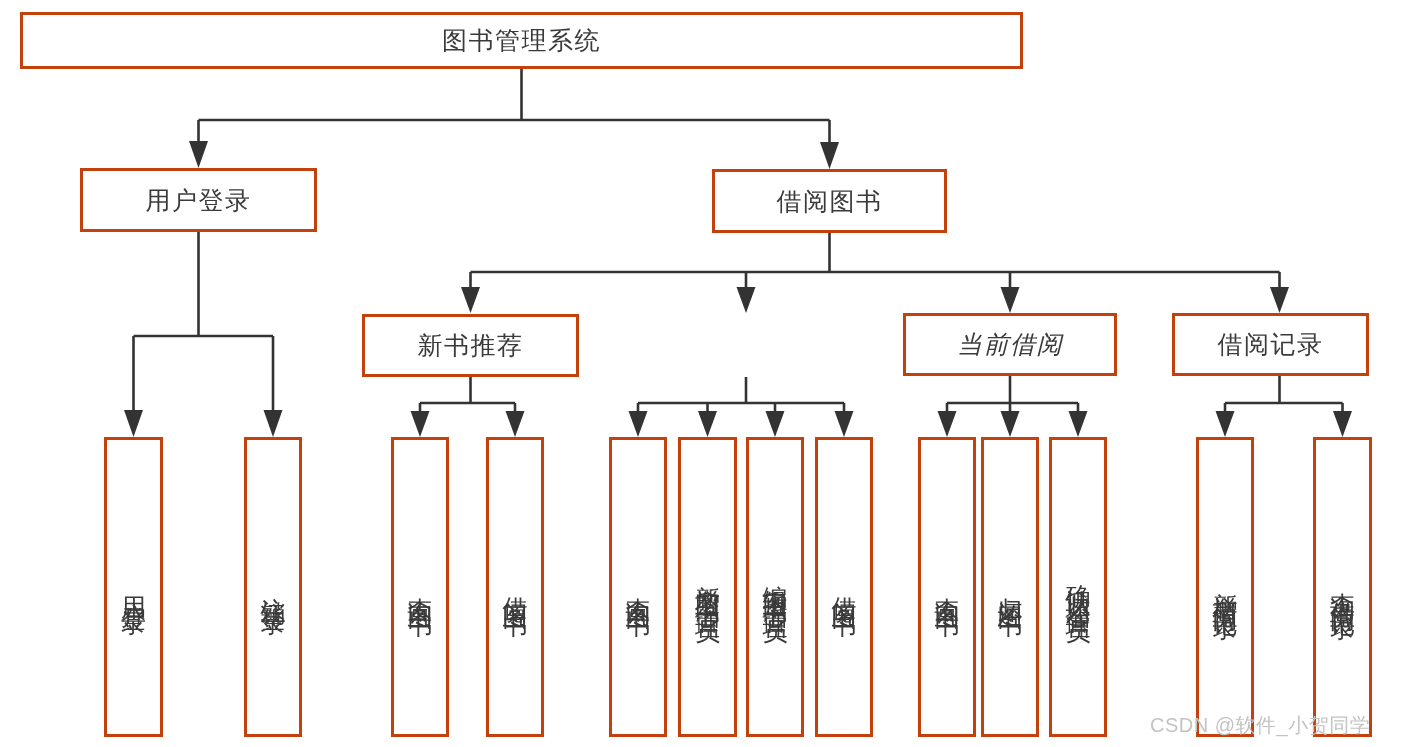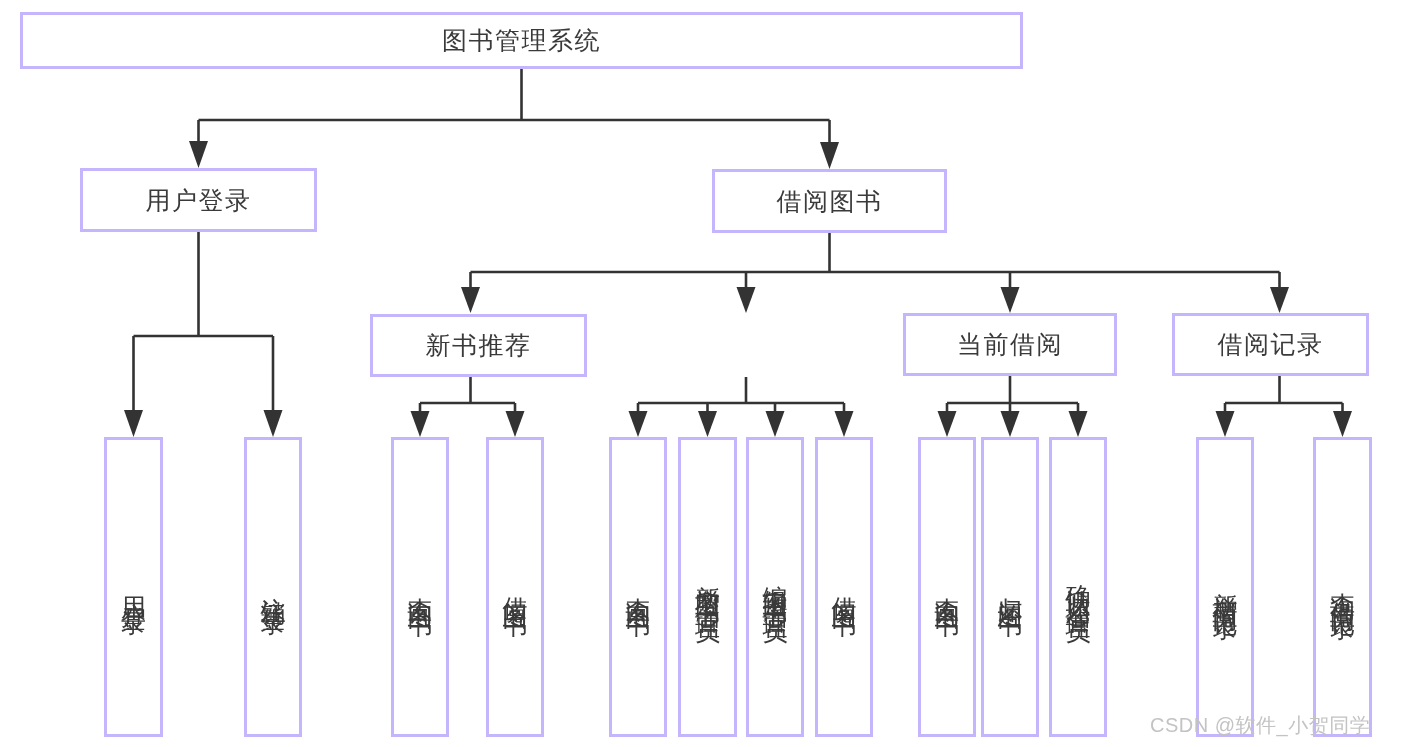--- a/index.html
+++ b/index.html
@@ -13,21 +13,21 @@
   }
   .connector-layer {
     position: absolute;
     left: 0; top: 0;
     width: 1405px; height: 747px;
   }
   .node {
     position: absolute;
     box-sizing: border-box;
     background: #ffffff;
-    border: 3px solid #c4b5fd;
+    border: 3px solid #c2410c;
     display: flex;
     align-items: center;
     justify-content: center;
     color: #3a3a3a;
     font-size: 25px;
     letter-spacing: 1.5px;
     white-space: nowrap;
   }
   .node.vertical {
     writing-mode: vertical-rl;
@@ -126,22 +126,22 @@
       <path d="M1342.5 403 V 414"></path>
       <polygon points="1333,411 1352,411 1342.5,437" fill="#333333" stroke="none"></polygon>
     </g>
   </svg>
 
   <div class="node" style="left:20px; top:12px; width:1003px; height:57px;">图书管理系统</div>
 
   <div class="node" style="left:80px; top:168px; width:237px; height:64px;">用户登录</div>
   <div class="node" style="left:712px; top:169px; width:235px; height:64px;">借阅图书</div>
 
-  <div class="node" style="left:362px; top:314px; width:217px; height:63px;margin-left:8px;">新书推荐</div>
-  <div class="node" style="left:903px; top:313px; width:214px; height:63px;">当前借阅</div>
+  <div class="node" style="left:362px; top:314px; width:217px; height:63px;">新书推荐</div>
+  <div class="node" style="left:903px; top:313px; width:214px; height:63px;font-style:italic;">当前借阅</div>
   <div class="node" style="left:1172px; top:313px; width:197px; height:63px;">借阅记录</div>
 
   <div class="node vertical" style="left:104px; top:437px; width:59px; height:300px;">用户登录</div>
   <div class="node vertical" style="left:244px; top:437px; width:58px; height:300px;">注销登录</div>
 
   <div class="node vertical" style="left:391px; top:437px; width:58px; height:300px;">查询图书</div>
   <div class="node vertical" style="left:486px; top:437px; width:58px; height:300px;">借阅图书</div>
 
   <div class="node vertical" style="left:609px; top:437px; width:58px; height:300px;">查询图书</div>
   <div class="node vertical" style="left:678px; top:437px; width:59px; height:300px;">新增图书（管理员）</div>

